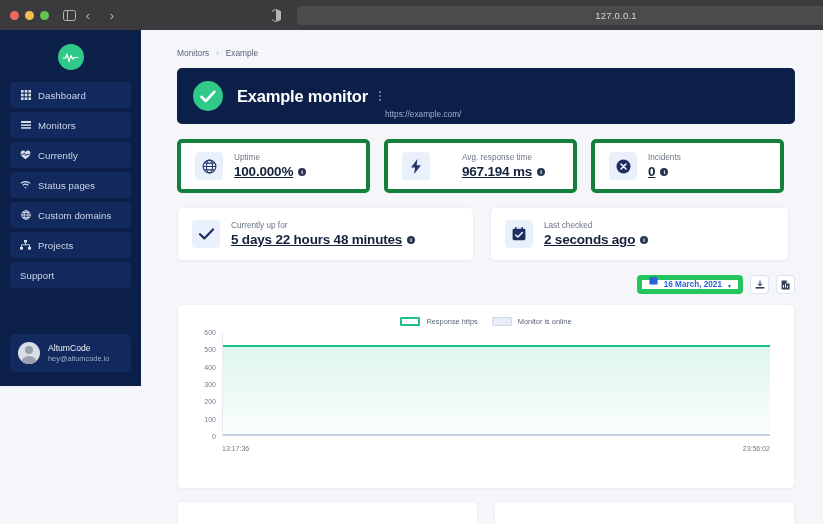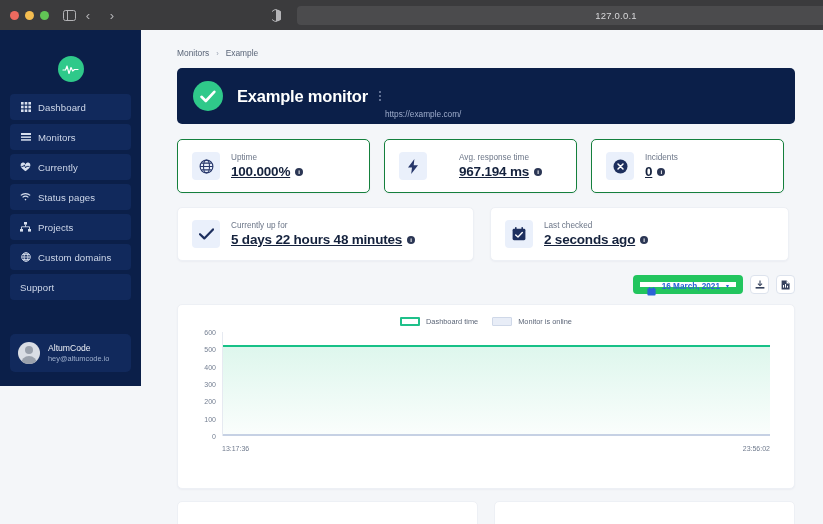--- a/index.html
+++ b/index.html
@@ -47,21 +47,21 @@
 
   
   .app { position: absolute; top: 30px; left: 0; width: 823px; height: 494px; display: flex; }
 
   
   .sidebar {
     width: 141px; height: 356px;
     background: #0b1f49;
     position: relative;
     display: flex; flex-direction: column;
-    padding-top: 20px;
+    padding-top: 8px;
     flex: 0 0 141px;
   }
   .logo-wrap { display: flex; justify-content: center; margin: 6px 0 12px 0; }
   .logo {
     width: 26px; height: 26px; border-radius: 50%;
     background: #2fc98a;
     display: flex; align-items: center; justify-content: center;
   }
   .nav { padding: 0 10px; display: flex; flex-direction: column; gap: 4px; }
   .nav-item {
@@ -138,21 +138,21 @@
   .header-texts { display: flex; flex-direction: row; gap: 2px; }
   .header-title-row { display: flex; align-items: center; gap: 9px; }
   .header-title { color: #fff; font-size: 16.5px; font-weight: bold; letter-spacing: -.2px; }
   .kebab { display: flex; flex-direction: column; gap: 2px; cursor: pointer; padding: 2px; }
   .kebab i { width: 2px; height: 2px; background: #7d8bab; border-radius: 50%; display: block; }
   .header-url { color: #9eaccb; font-size: 8.3px; margin-top: 36px; }
 
   .stats-row { display: flex; gap: 14px; margin-top: 15px; }
   .stat-card {
     background: #fff;
-    border: 1px solid #15803d;
+    border: 4px solid #15803d;
     border-radius: 5px;
     height: 54px;
     display: flex; align-items: center; gap: 11px;
     padding: 0 14px;
     box-shadow: 0 1px 2px rgba(18,38,76,.04);
   }
   .stat-card.uptime { flex: 0 0 193px; }
   .stat-card.resp { flex: 0 0 193px; gap: 32px; }
   .stat-card.inc { flex: 0 0 193px; }
   .stat-ico {
@@ -183,24 +183,24 @@
     display: flex; align-items: center; gap: 11px;
     padding: 0 14px;
     box-shadow: 0 1px 2px rgba(18,38,76,.04);
   }
   .wide-card.up { flex: 0 0 297px; }
   .wide-card.checked { flex: 0 0 299px; }
 
   .toolbar { display: flex; justify-content: flex-end; align-items: center; gap: 7px; margin-top: 14px; }
   .date-picker {
     background: #fff;
-    border: 7px solid #22c55e;
+    border: 5px solid #22c55e;
     border-radius: 4px;
     height: 19px;
-    display: flex; align-items: flex-start; gap: 6px;
+    display: flex; align-items: flex-end; gap: 6px;
     padding: 0 7px;
     cursor: pointer;
   }
   .date-picker .dp-text { font-size: 8.2px; color: #2b63d6; font-weight: bold; }
   .date-picker .caret { font-size: 6px; color: #2b63d6; }
   .icon-btn {
     width: 19px; height: 19px;
     background: #fff;
     border: 1px solid #dde3ed;
     border-radius: 4px;
@@ -358,39 +358,39 @@
               <path d="M0.8 2.4a7 7 0 0 1 9.4 0"></path>
               <path d="M2.6 4.4a4.3 4.3 0 0 1 5.8 0"></path>
               <circle cx="5.5" cy="6.6" r="0.8" fill="#d8e0ef" stroke="none"></circle>
             </svg>
         </span>
         <span>Status pages</span>
       </div>
 
       <div class="nav-item">
         <span class="nav-ico">
+          <svg width="10" height="10" viewBox="0 0 10 10" fill="none" stroke="#d8e0ef" stroke-width="0.9">
+              <circle cx="5" cy="5" r="4.3"></circle>
+              <ellipse cx="5" cy="5" rx="2" ry="4.3"></ellipse>
+              <path d="M0.8 5h8.4M1.6 2.6h6.8M1.6 7.4h6.8"></path>
+            </svg>
+        </span>
+        <span>Custom domains</span>
+      </div>
+
+      <div class="nav-item">
+        <span class="nav-ico">
           <svg width="11" height="10" viewBox="0 0 11 10" fill="#d8e0ef">
               <rect x="4" y="0" width="3" height="2.6"></rect>
               <rect x="0" y="7" width="3" height="2.6"></rect>
               <rect x="8" y="7" width="3" height="2.6"></rect>
               <path d="M5.5 2.6v2.2M1.5 7V4.8h8V7" stroke="#d8e0ef" stroke-width="0.9" fill="none"></path>
             </svg>
         </span>
         <span>Projects</span>
-      </div>
-
-      <div class="nav-item">
-        <span class="nav-ico">
-          <svg width="10" height="10" viewBox="0 0 10 10" fill="none" stroke="#d8e0ef" stroke-width="0.9">
-              <circle cx="5" cy="5" r="4.3"></circle>
-              <ellipse cx="5" cy="5" rx="2" ry="4.3"></ellipse>
-              <path d="M0.8 5h8.4M1.6 2.6h6.8M1.6 7.4h6.8"></path>
-            </svg>
-        </span>
-        <span>Custom domains</span>
       </div>
 
       <div class="nav-item no-icon">
         <span>Support</span>
       </div>
     </div>
 
     <div class="user-card">
       <span class="avatar">
         <svg width="22" height="22" viewBox="0 0 22 22">
@@ -550,21 +550,21 @@
               <rect x="6" y="5.8" width="1" height="1.8" fill="#ffffff"></rect>
             </svg>
         </span>
       </div>
     </div>
 
     <div class="chart-card">
       <div class="legend">
         <span class="legend-item">
           <span class="legend-swatch resp"></span>
-          <span class="legend-label">Dashboard time</span>
+          <span class="legend-label">Response https</span>
         </span>
         <span class="legend-item">
           <span class="legend-swatch online"></span>
           <span class="legend-label">Monitor is online</span>
         </span>
       </div>
 
       <div class="plot">
         <div class="yaxis">
           <span class="ytick" style="top:0%">600</span>

